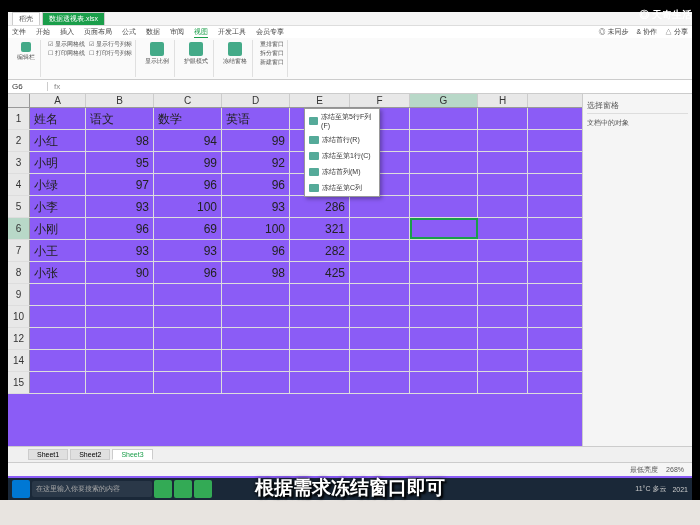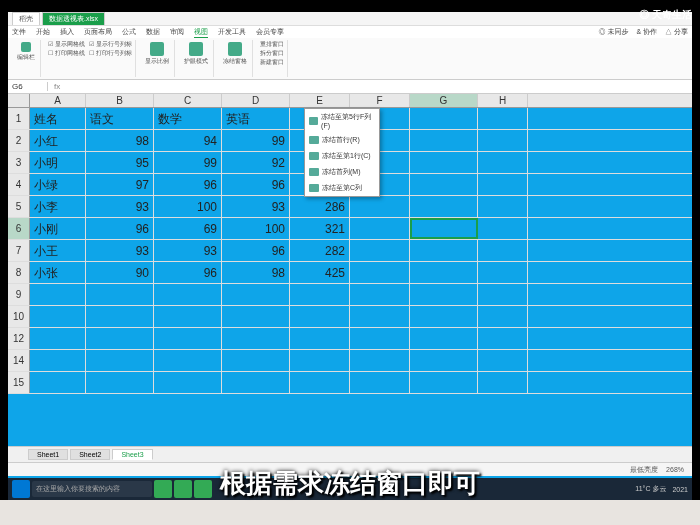--- a/index.html
+++ b/index.html
@@ -1,18 +1,18 @@
 <!DOCTYPE html>
 <html><head>
 <meta charset="utf-8">
 <style>
 *{margin:0;padding:0;box-sizing:border-box;font-family:"Microsoft YaHei",Arial,sans-serif}
 body{width:700px;height:525px;background:#e8e4e0;overflow:hidden;position:relative}
 .monitor{width:700px;height:500px;background:#000;padding:12px 8px 0;position:relative}
-.screen{width:684px;height:475px;background:#0ea5e9;position:relative;overflow:hidden}
+.screen{width:684px;height:475px;background:#8b5cf6;position:relative;overflow:hidden}
 .watermark{position:absolute;top:8px;right:8px;color:#fff;font-size:10px;font-weight:bold;z-index:100}
 .titlebar{height:14px;background:#f5f5f5;display:flex;align-items:center;padding:0 4px;font-size:7px;color:#555;border-bottom:1px solid #ddd}
 .tab{padding:1px 6px;margin-right:2px;background:#fff;border:1px solid #ccc;border-bottom:none;font-size:7px}
 .tab.green{background:#1a9e4a;color:#fff}
 .menubar{height:12px;background:#fff;display:flex;align-items:center;padding:0 4px;font-size:7px;color:#444;gap:10px}
 .menubar span.active{color:#1a9e4a;border-bottom:1px solid #1a9e4a}
 .ribbon{height:42px;background:#fafafa;border-bottom:1px solid #ccc;display:flex;align-items:center;padding:2px 4px;gap:4px;font-size:6px;color:#555}
 .ribbon-group{display:flex;flex-direction:column;align-items:center;padding:0 3px;border-right:1px solid #e0e0e0;height:100%}
 .ribbon-btn{display:flex;flex-direction:column;align-items:center;gap:1px;padding:2px}
 .ribbon-icon{width:14px;height:14px;background:#4a8;border-radius:2px}
@@ -41,21 +41,21 @@
 .sidepanel-title{font-size:8px;padding:2px 0;border-bottom:1px solid #ddd}
 .sheet-tabs{height:16px;background:#f0f0f0;border-top:1px solid #ccc;display:flex;align-items:center;padding:0 20px;font-size:7px;gap:2px}
 .sheet-tab{padding:1px 8px;background:#e0e0e0;border:1px solid #ccc}
 .sheet-tab.active{background:#fff;color:#1a9e4a;border-bottom:1px solid #fff}
 .statusbar{height:14px;background:#f5f5f5;border-top:1px solid #ccc;display:flex;align-items:center;justify-content:flex-end;padding:0 8px;font-size:7px;color:#555;gap:8px}
 .taskbar{position:absolute;bottom:0;left:8px;width:684px;height:22px;background:#1a2838;display:flex;align-items:center;padding:0 4px;gap:2px}
 .tb-icon{width:18px;height:18px;background:#3a5;border-radius:2px}
 .tb-icon.win{background:#0078d4}
 .tb-search{width:120px;height:16px;background:#2a3848;color:#aaa;font-size:7px;padding:0 4px;line-height:16px;border-radius:2px}
 .tb-right{margin-left:auto;color:#ccc;font-size:7px;display:flex;gap:6px;align-items:center}
-.subtitle{position:absolute;bottom:24px;left:0;width:700px;text-align:center;color:#fff;font-size:26px;font-weight:bold;text-shadow:0 0 4px #000,2px 2px 2px #000;z-index:200}
+.subtitle{position:absolute;bottom:24px;left:0;width:700px;text-align:center;color:#fff;font-size:19px;font-weight:bold;text-shadow:0 0 4px #000,2px 2px 2px #000;z-index:200}
 </style>
 </head>
 <body>
 
 <div class="monitor">
   <div class="watermark">◎ 天奇生活</div>
   <div class="screen">
     <div class="titlebar">
       <span class="tab">稻壳</span>
       <span class="tab green">数据透视表.xlsx</span>
@@ -296,20 +296,24 @@
               <div class="cell cw-b"></div>
               <div class="cell cw-c"></div>
               <div class="cell cw-d"></div>
               <div class="cell cw-e"></div>
               <div class="cell cw-f"></div>
               <div class="cell cw-g"></div>
               <div class="cell cw-h"></div>
             </div>
           </div>
       </div>
+      <div class="sidepanel">
+        <div class="sidepanel-title">选择窗格</div>
+        <div style="margin-top:4px">文档中的对象</div>
+      </div>
     </div>
     <div class="sheet-tabs" id="sheettabs">
         <div class="sheet-tab">Sheet1</div>
         <div class="sheet-tab">Sheet2</div>
         <div class="sheet-tab active">Sheet3</div>
       </div>
     <div class="statusbar">
       <span>最低亮度</span>
       <span>268%</span>
     </div>

